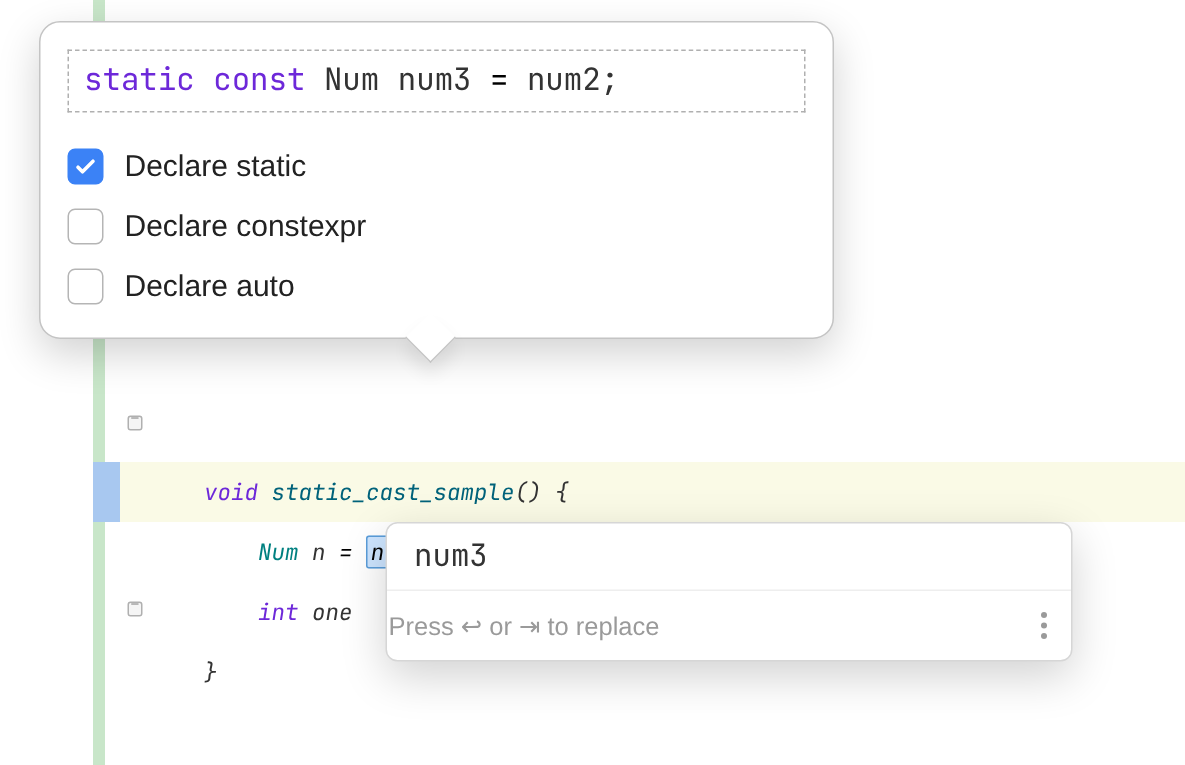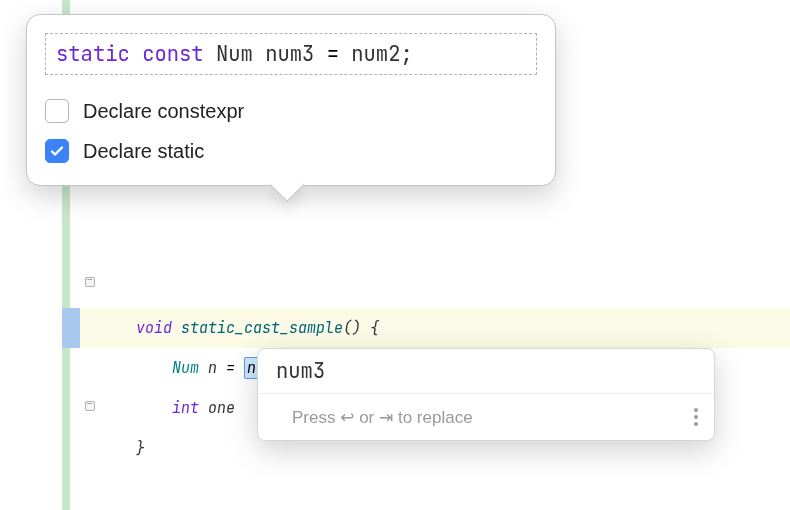--- a/index.html
+++ b/index.html
@@ -165,21 +165,21 @@
       padding: 6px 18px;
       font-size: 20.5px;
       line-height: 32px;
       color: #333;
       cursor: pointer;
     }
     .suggest-footer {
       display: flex;
       align-items: center;
       justify-content: space-between;
-      padding: 10px 12px 10px 34px;
+      padding: 10px 12px 10px 1px;
       border-top: 1px solid #eee;
       color: #9a9a9a;
       font-size: 17px;
     }
     .more-dots {
       display: flex;
       flex-direction: column;
       gap: 3px;
       padding: 4px;
       cursor: pointer;
@@ -211,33 +211,39 @@
   <div class="code-line" style="position:absolute;top:388px">
     <span class="punct">}</span>
   </div>
 </div>
 
 <div class="decl-popup">
   <div class="decl-preview code-font">
     <span class="kw">static</span><span> </span><span class="kw">const</span><span> </span><span class="ident">Num</span><span> </span><span class="ident">num3</span><span> = </span><span class="ident">num2</span><span class="punct">;</span>
   </div>
 
-  <div class="opt-row">
-    <span class="cb">
-      
-    </span>
-    <span>Declare constexpr</span>
-  </div>
   <div class="opt-row">
     <span class="cb checked">
       <svg width="16" height="16" viewBox="0 0 16 16">
           <path d="M3 8.5l3 3 7-7" stroke="#fff" stroke-width="2.4" fill="none" stroke-linecap="round" stroke-linejoin="round"></path>
         </svg>
     </span>
     <span>Declare static</span>
+  </div>
+  <div class="opt-row">
+    <span class="cb">
+      
+    </span>
+    <span>Declare constexpr</span>
+  </div>
+  <div class="opt-row">
+    <span class="cb">
+      
+    </span>
+    <span>Declare auto</span>
   </div>
 
   <div class="popup-tail"></div>
 </div>
 
 <div class="suggest">
   <div class="suggest-item code-font">num3</div>
   <div class="suggest-footer">
     <span>Press ↩ or ⇥ to replace</span>
     <span class="more-dots">

